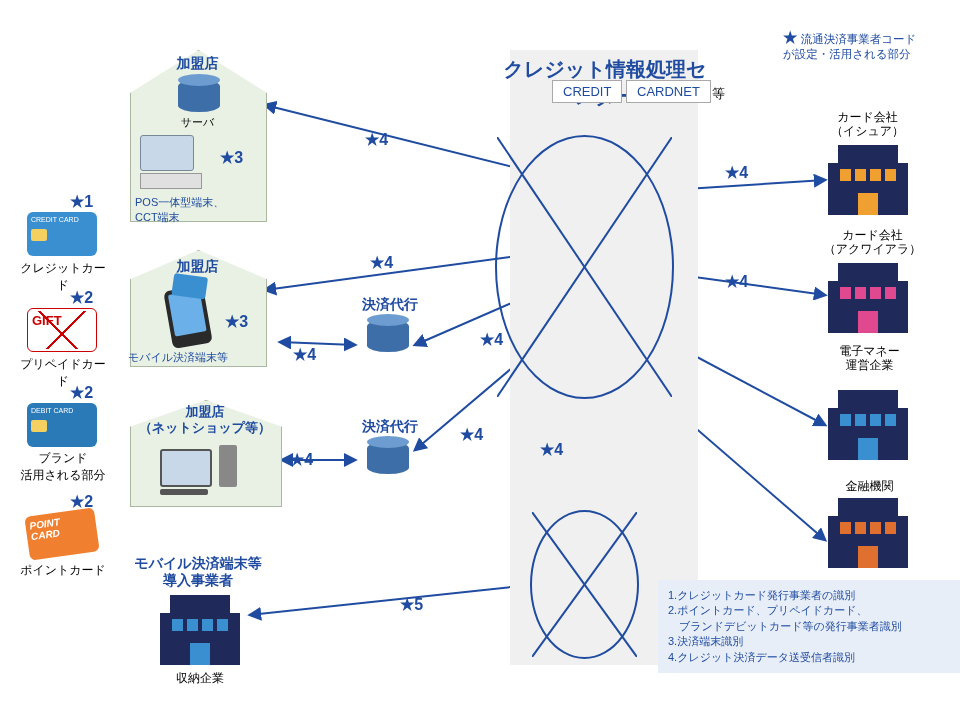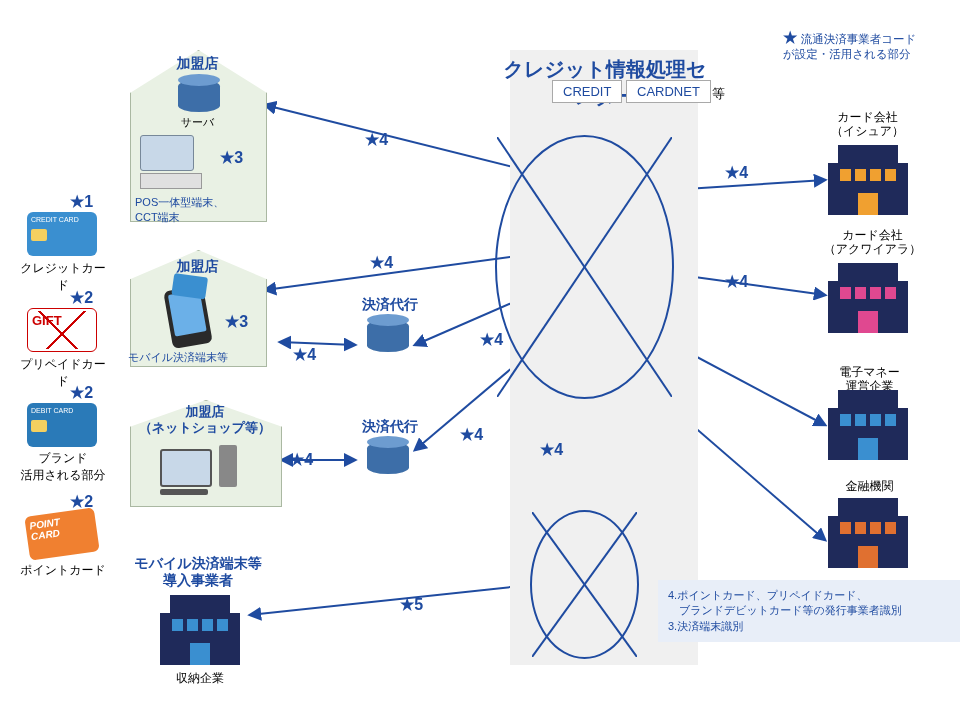--- a/index.html
+++ b/index.html
@@ -205,21 +205,21 @@
     <div class="body"></div>
     <div class="win">
       <span style="background:#e04890"></span>
       <span style="background:#e04890"></span>
       <span style="background:#e04890"></span>
       <span style="background:#e04890"></span>
     </div>
     <div class="door" style="background:#e04890"></div>
   </div>
 
-<div class="abs center" style="top:365px; left:822px; width:95px; line-height:1.2;"><span>電子マネー</span><br><span>運営企業</span></div>
+<div class="abs center" style="top:344px; left:822px; width:95px; line-height:1.2;"><span>電子マネー</span><br><span>運営企業</span></div>
 <div class="bldg" style="top:390px; left:828px;">
     <div class="roof"></div>
     <div class="body"></div>
     <div class="win">
       <span style="background:#3a8fd0"></span>
       <span style="background:#3a8fd0"></span>
       <span style="background:#3a8fd0"></span>
       <span style="background:#3a8fd0"></span>
     </div>
     <div class="door" style="background:#3a8fd0"></div>
@@ -243,16 +243,18 @@
 <div class="abs star" style="top:345px; left:293px;">★4</div>
 <div class="abs star" style="top:330px; left:480px;">★4</div>
 <div class="abs star" style="top:450px; left:290px;">★4</div>
 <div class="abs star" style="top:425px; left:460px;">★4</div>
 <div class="abs star" style="top:440px; left:540px;">★4</div>
 <div class="abs star" style="top:595px; left:400px;">★5</div>
 <div class="abs star" style="top:163px; left:725px;">★4</div>
 <div class="abs star" style="top:272px; left:725px;">★4</div>
 
 <div class="legendbox" style="top:580px; left:658px;">
-  <div>4.ポイントカード、プリペイドカード、</div>
+  <div>1.クレジットカード発行事業者の識別</div>
+  <div>2.ポイントカード、プリペイドカード、</div>
   <div>　ブランドデビットカード等の発行事業者識別</div>
   <div>3.決済端末識別</div>
+  <div>4.クレジット決済データ送受信者識別</div>
 </div>
 
 </body></html>

